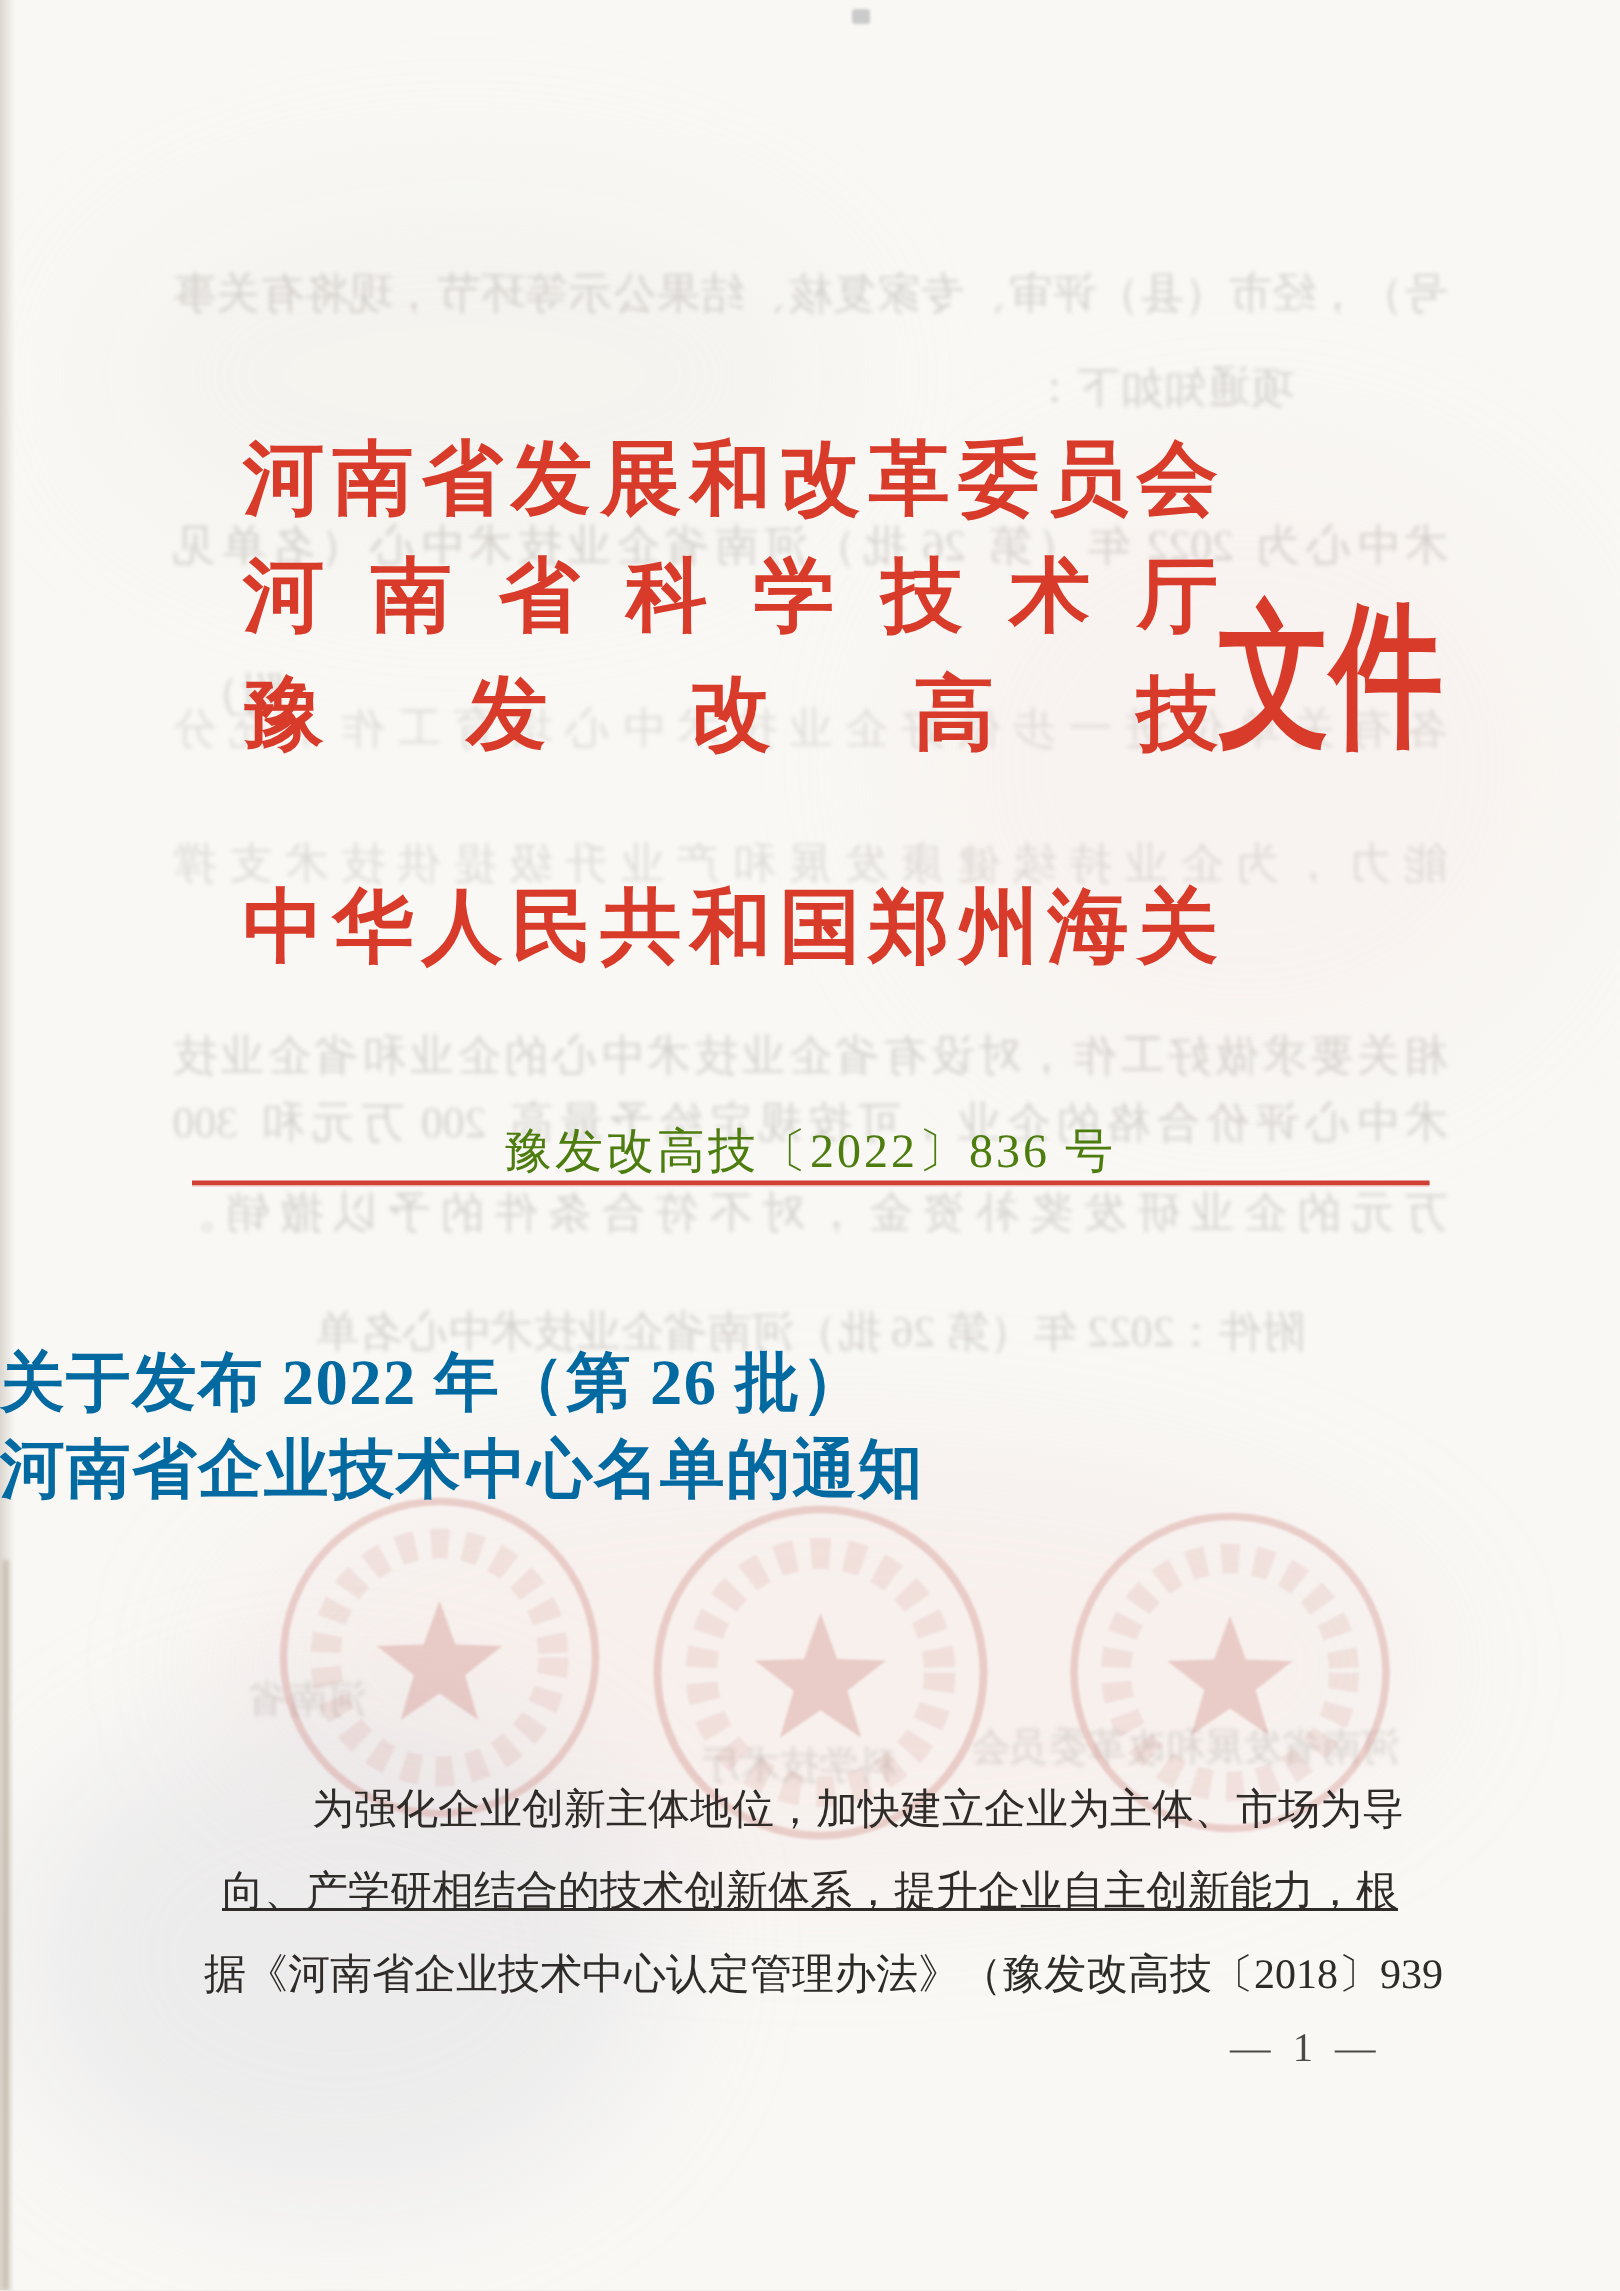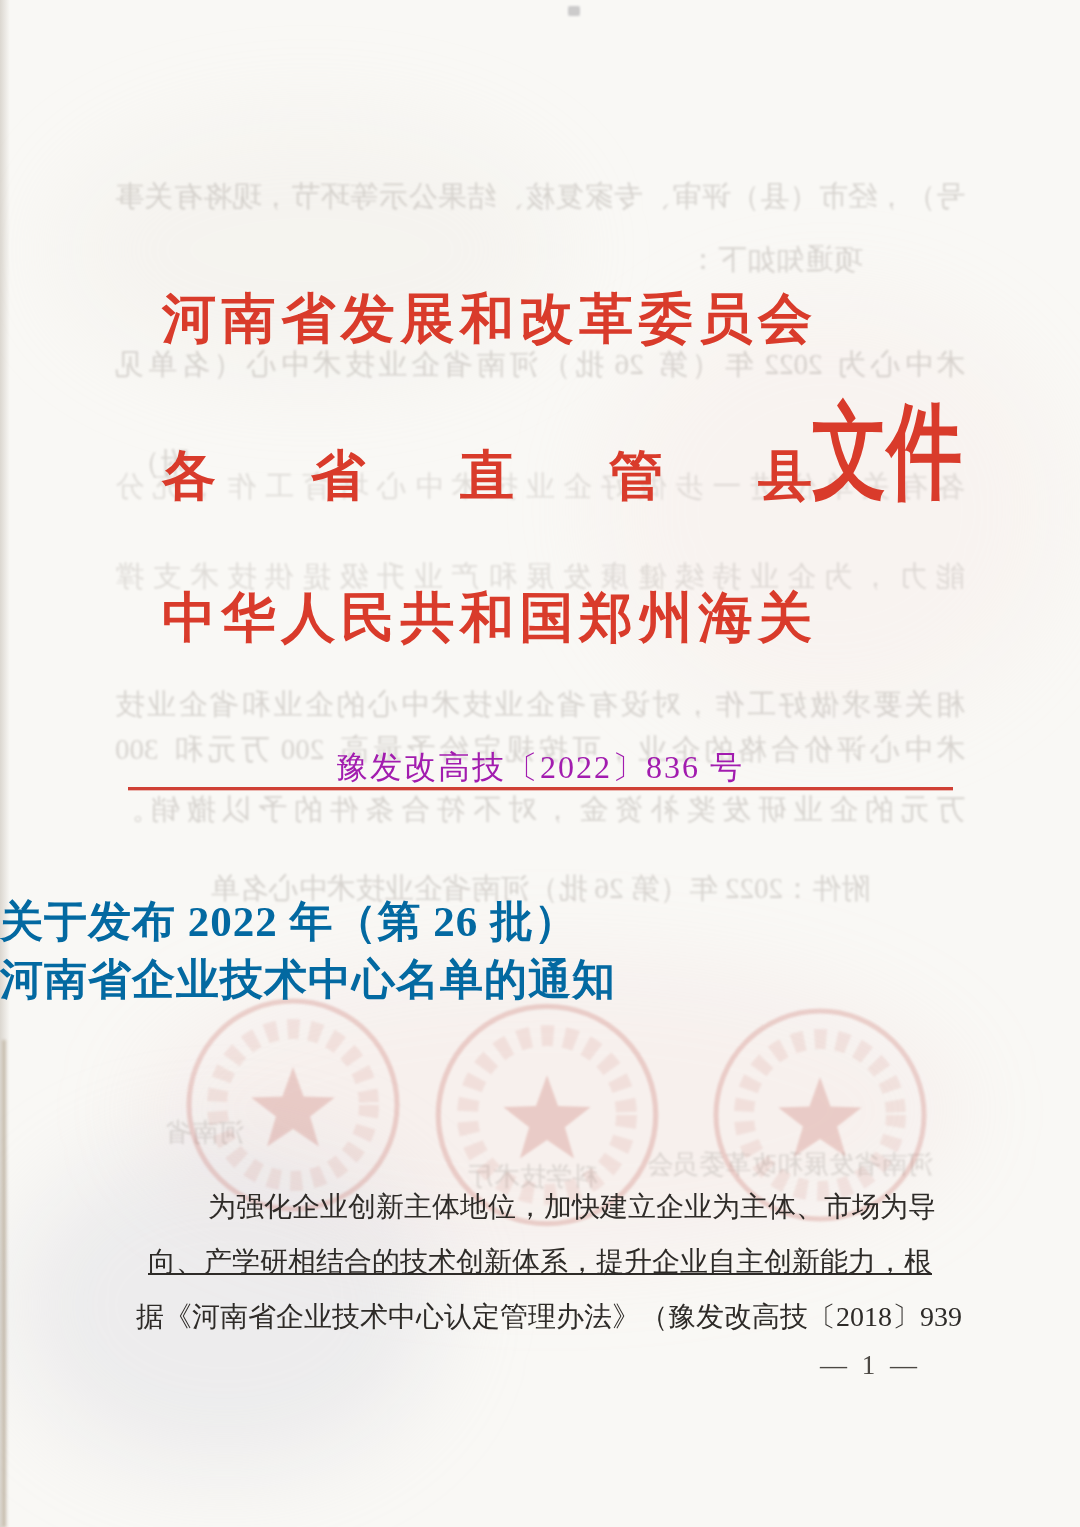--- a/index.html
+++ b/index.html
@@ -47,21 +47,21 @@
   }
   .agency.a1{top:291px;} .agency.a2{top:369px;} .agency.a3{top:448px;}
   .agency.a4{top:512px;} .agency.a5{top:590px;}
   .doc-type{
     position:absolute; left:812px; top:400px; z-index:2;
     color:#d93b2b; font-weight:bold; font-size:104px; line-height:1;
     transform:scaleX(.72); transform-origin:left top; white-space:nowrap;
   }
   .doc-number{
     position:absolute; left:0; top:746px; width:1080px; z-index:2;
-    text-align:center; font-size:32px; letter-spacing:2px; color:#a21caf;
+    text-align:center; font-size:32px; letter-spacing:2px; color:#4d7c0f;
   }
   .red-rule{
     position:absolute; left:128px; top:787px; width:825px; height:3px; z-index:2;
     background:#d04035; box-shadow:0 1px 0 rgba(208,64,53,.35);
   }
 
   .title-line{
     position:absolute; left:0; width:1080px; z-index:2; text-align:left;
     color:#0369a1; font-weight:bold; font-size:43px; letter-spacing:1px;
   }
@@ -119,21 +119,22 @@
     <circle cx="110" cy="110" r="76" fill="none" stroke-width="20" stroke-dasharray="12 10" opacity=".45" stroke="#c4655c"></circle>
     <polygon points="110,72 120.6,101.4 151.8,102.4 127.1,121.6 135.9,151.6 110,134 84.1,151.6 92.9,121.6 68.2,102.4 99.4,101.4" fill="#c4655c"></polygon>
   </svg>
   <svg class="stamp" style="left:710px; top:1005px;" width="220" height="220" viewBox="0 0 220 220">
     <circle cx="110" cy="110" r="104" fill="none" stroke-width="5" stroke="#c4655c"></circle>
     <circle cx="110" cy="110" r="76" fill="none" stroke-width="20" stroke-dasharray="12 10" opacity=".45" stroke="#c4655c"></circle>
     <polygon points="110,72 120.6,101.4 151.8,102.4 127.1,121.6 135.9,151.6 110,134 84.1,151.6 92.9,121.6 68.2,102.4 99.4,101.4" fill="#c4655c"></polygon>
   </svg>
 
   <div class="agency a1">河南省发展和改革委员会</div>
-  <div class="agency a3">各省直管县</div>
+  <div class="agency a2">河南省科学技术厅</div>
+  <div class="agency a3">豫发改高技</div>
   <div class="agency a5">中华人民共和国郑州海关</div>
   <div class="doc-type">文件</div>
 
   <div class="doc-number">豫发改高技〔2022〕836 号</div>
   <div class="red-rule"></div>
 
   <div class="title-line t1">关于发布 2022 年（第 26 批）</div>
   <div class="title-line t2">河南省企业技术中心名单的通知</div>
 
   <div class="body-line bl3">为强化企业创新主体地位，加快建立企业为主体、市场为导</div>

